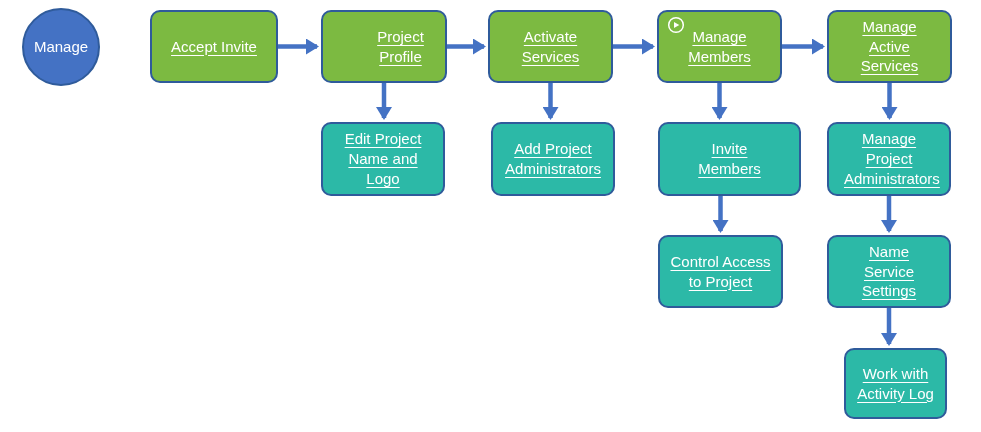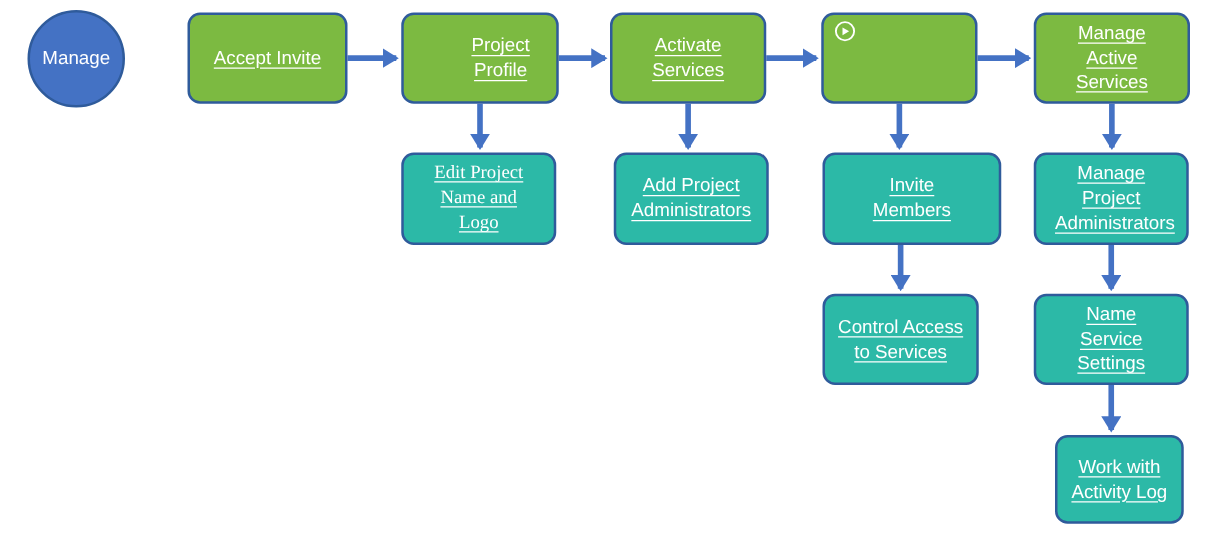--- a/index.html
+++ b/index.html
@@ -98,38 +98,39 @@
         <span class="label" style="max-width: 112px;">Project Profile</span>
       </div>
       <div class="node stage" style="left: 488px; top: 10px; width: 125px; height: 73px;">
         <span class="label" style="max-width: 70px;">Activate Services</span>
       </div>
       <div class="node stage" style="left: 657px; top: 10px; width: 125px; height: 73px;">
         <svg class="play-badge" viewBox="0 0 18 18">
           <circle cx="9" cy="9" r="7.3" fill="none" stroke="#FFFFFF" stroke-width="1.5"></circle>
           <polygon points="7,5.9 12.3,9 7,12.1" fill="#FFFFFF"></polygon>
         </svg>
+        <span class="label" style="max-width: 80px;">Manage Members</span>
       </div>
       <div class="node stage" style="left: 827px; top: 10px; width: 125px; height: 73px;">
         <span class="label" style="max-width: 70px; text-decoration: underline;">Manage Active Services</span>
       </div>
       <div class="node task" style="left: 321px; top: 122px; width: 124px; height: 74px;">
-        <span class="label" style="max-width: 90px; font-family: Liberation Serif, serif;">Edit Project Name and Logo</span>
+        <span class="label" style="max-width: 90px;">Edit Project Name and Logo</span>
       </div>
       <div class="node task" style="left: 491px; top: 122px; width: 124px; height: 74px;">
         <span class="label" style="max-width: 100px;">Add Project Administrators</span>
       </div>
       <div class="node task" style="left: 658px; top: 122px; width: 143px; height: 74px;">
         <span class="label" style="max-width: 80px;">Invite Members</span>
       </div>
       <div class="node task" style="left: 827px; top: 122px; width: 124px; height: 74px;">
         <span class="label" style="max-width: 90px;">Manage Project Administrators</span>
       </div>
       <div class="node task" style="left: 658px; top: 235px; width: 125px; height: 73px;">
-        <span class="label" style="max-width: 102px;">Control Access to Services</span>
+        <span class="label" style="max-width: 102px;">Control Access to Project</span>
       </div>
       <div class="node task" style="left: 827px; top: 235px; width: 124px; height: 73px;">
         <span class="label" style="max-width: 90px;">Name Service Settings</span>
       </div>
       <div class="node task" style="left: 844px; top: 348px; width: 103px; height: 71px;">
         <span class="label" style="max-width: 90px;">Work with Activity Log</span>
       </div>
     </div>
 </div>
 

